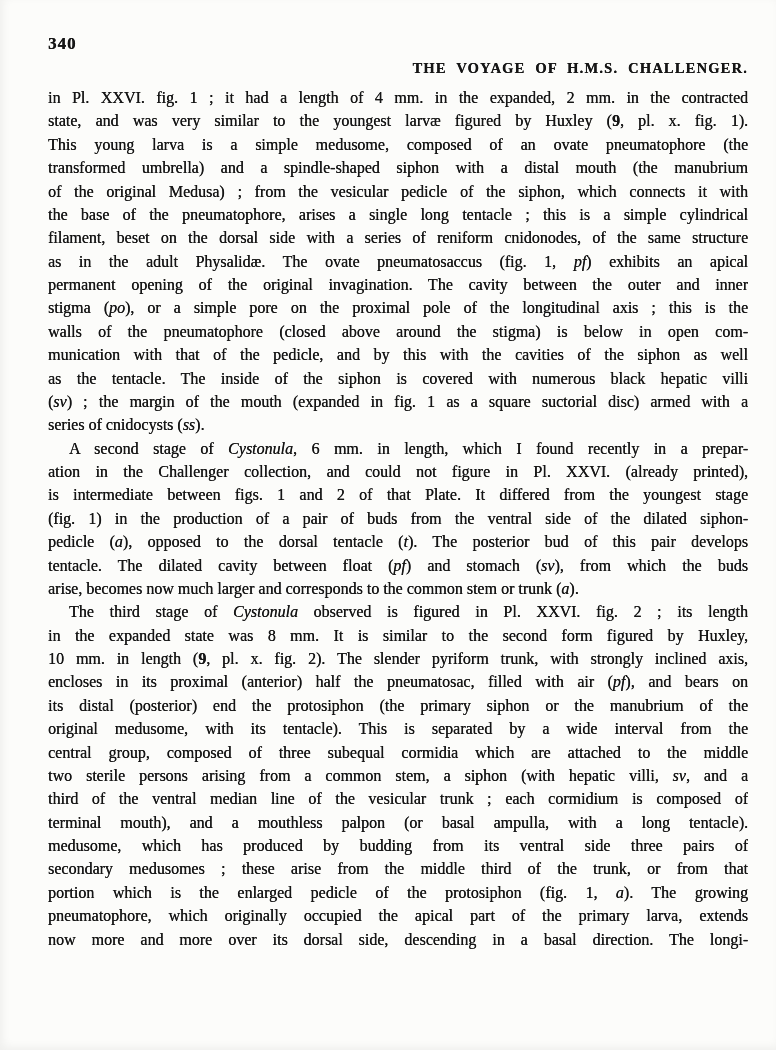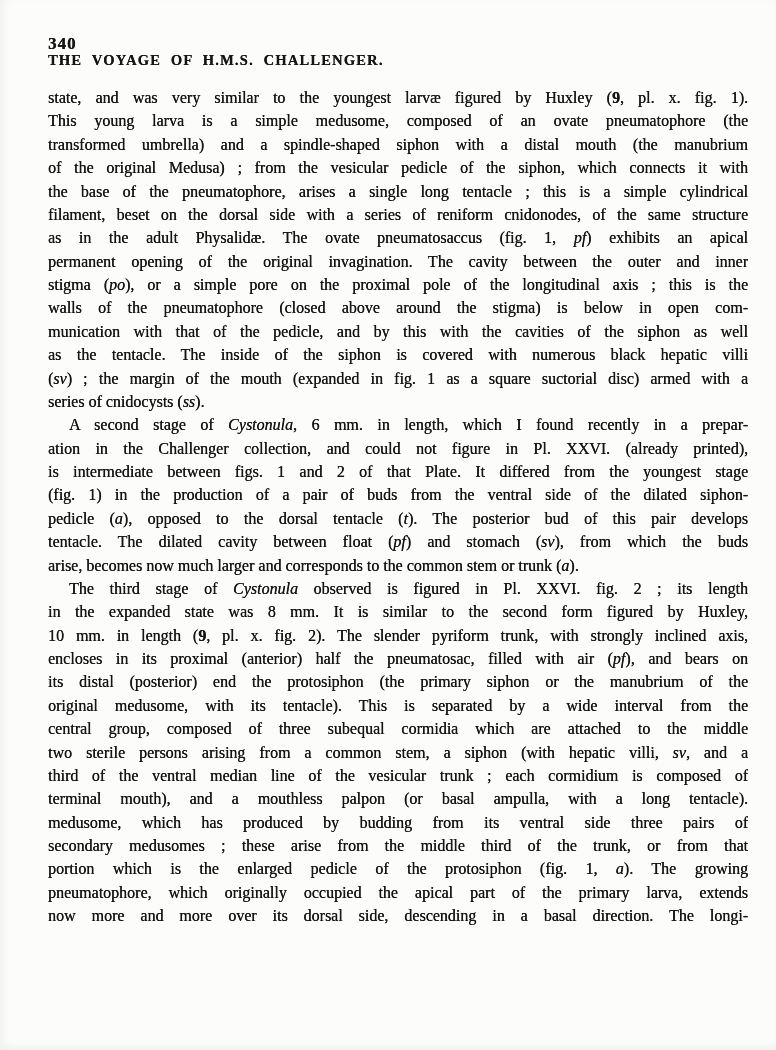--- a/index.html
+++ b/index.html
@@ -25,23 +25,23 @@
   .page-number {
     position: absolute;
     left: 48px; top: 34px;
     font-size: 17px;
     font-weight: 700;
     letter-spacing: 1px;
     text-shadow: 0.2px 0 0 currentColor;
   }
   .running-head {
     position: absolute;
-    left: 48px; top: 52px;
+    left: 48px; top: 60px;
     width: 700px;
-    text-align: left;
+    text-align: right;
     font-size: 14.5px;
     font-weight: 700;
     letter-spacing: 1.2px;
     word-spacing: 5px;
     text-shadow: 0.2px 0 0 currentColor;
   }
   .body-text {
     position: absolute;
     left: 48px; top: 86px;
     width: 700px;
@@ -65,20 +65,21 @@
 </head>
 <body>
 
 <div class="page">
   <header>
     <span class="page-number">340</span>
     <span class="running-head">THE VOYAGE OF H.M.S. CHALLENGER.</span>
   </header>
   <main class="body-text" id="body-text">
       <div class="paragraph">
+        <div class="line"><span>in Pl. XXVI. fig. 1 ; it had a length of 4 mm. in the expanded, 2 mm. in the contracted</span></div>
         <div class="line"><span>state, and was very similar to the youngest larvæ figured by Huxley (</span><span class="bd">9</span><span>, pl. x. fig. 1).</span></div>
         <div class="line"><span>This young larva is a simple medusome, composed of an ovate pneumatophore (the</span></div>
         <div class="line"><span>transformed umbrella) and a spindle-shaped siphon with a distal mouth (the manubrium</span></div>
         <div class="line"><span>of the original Medusa) ; from the vesicular pedicle of the siphon, which connects it with</span></div>
         <div class="line"><span>the base of the pneumatophore, arises a single long tentacle ; this is a simple cylindrical</span></div>
         <div class="line"><span>filament, beset on the dorsal side with a series of reniform cnidonodes, of the same structure</span></div>
         <div class="line"><span>as in the adult Physalidæ.  The ovate pneumatosaccus (fig. 1, </span><span class="it">pf</span><span>) exhibits an apical</span></div>
         <div class="line"><span>permanent opening of the original invagination.  The cavity between the outer and inner</span></div>
         <div class="line"><span>stigma (</span><span class="it">po</span><span>), or a simple pore on the proximal pole of the longitudinal axis ; this is the</span></div>
         <div class="line"><span>walls of the pneumatophore (closed above around the stigma) is below in open com-</span></div>

